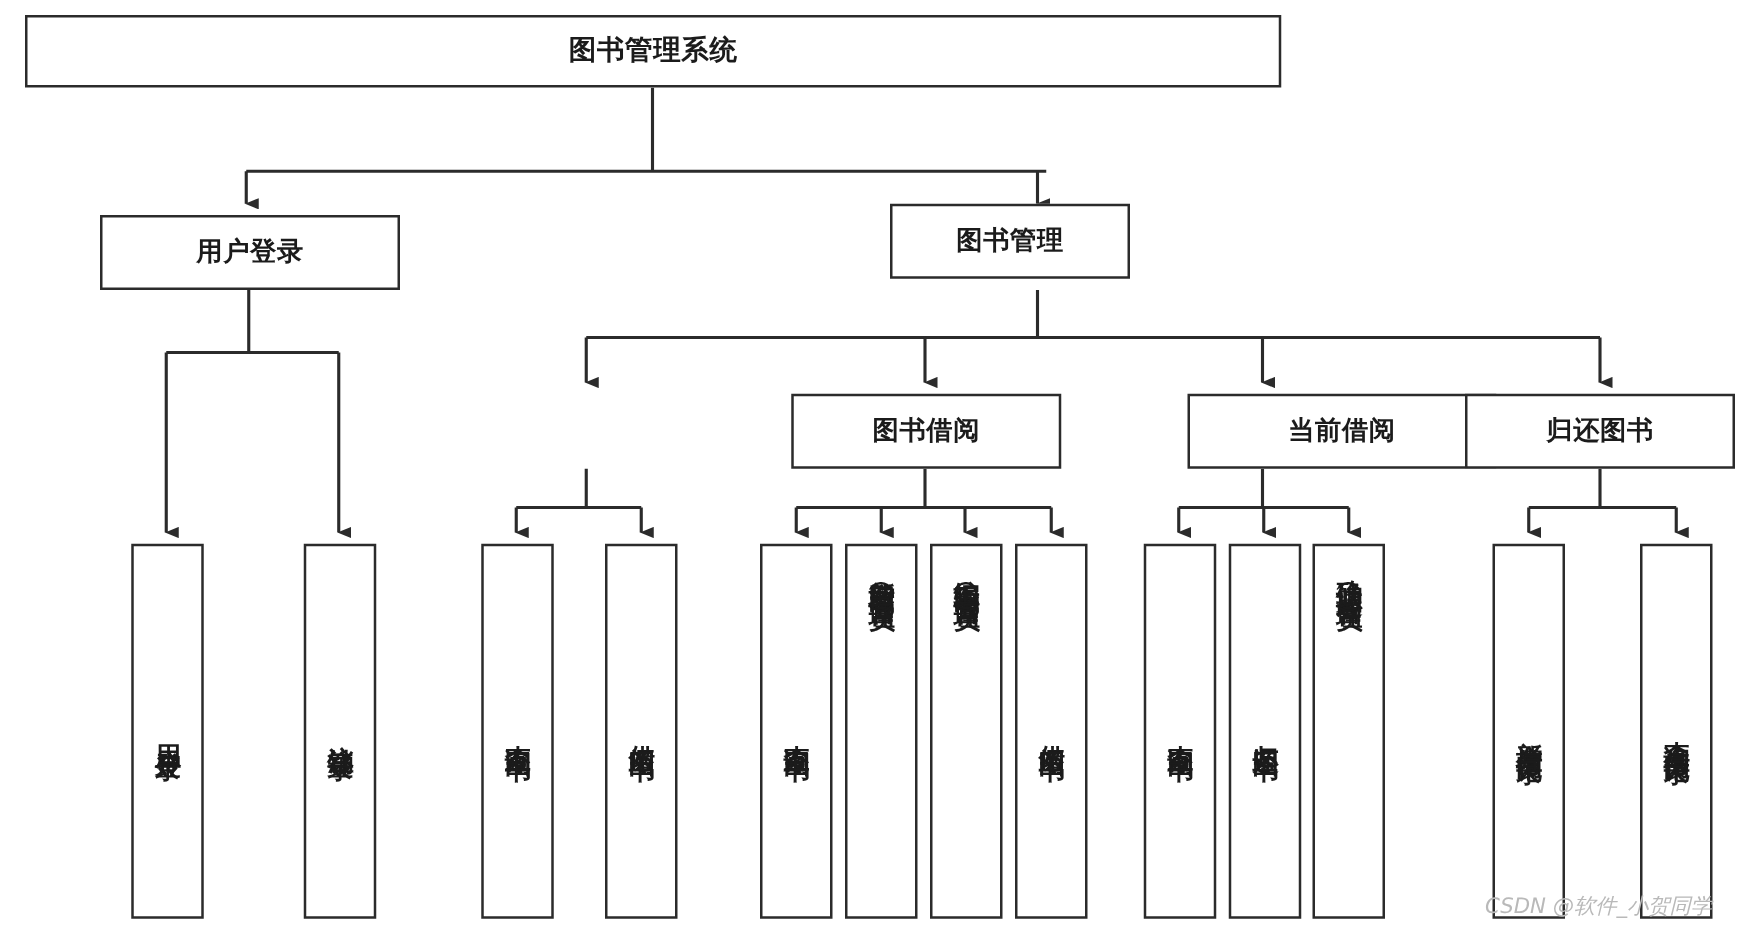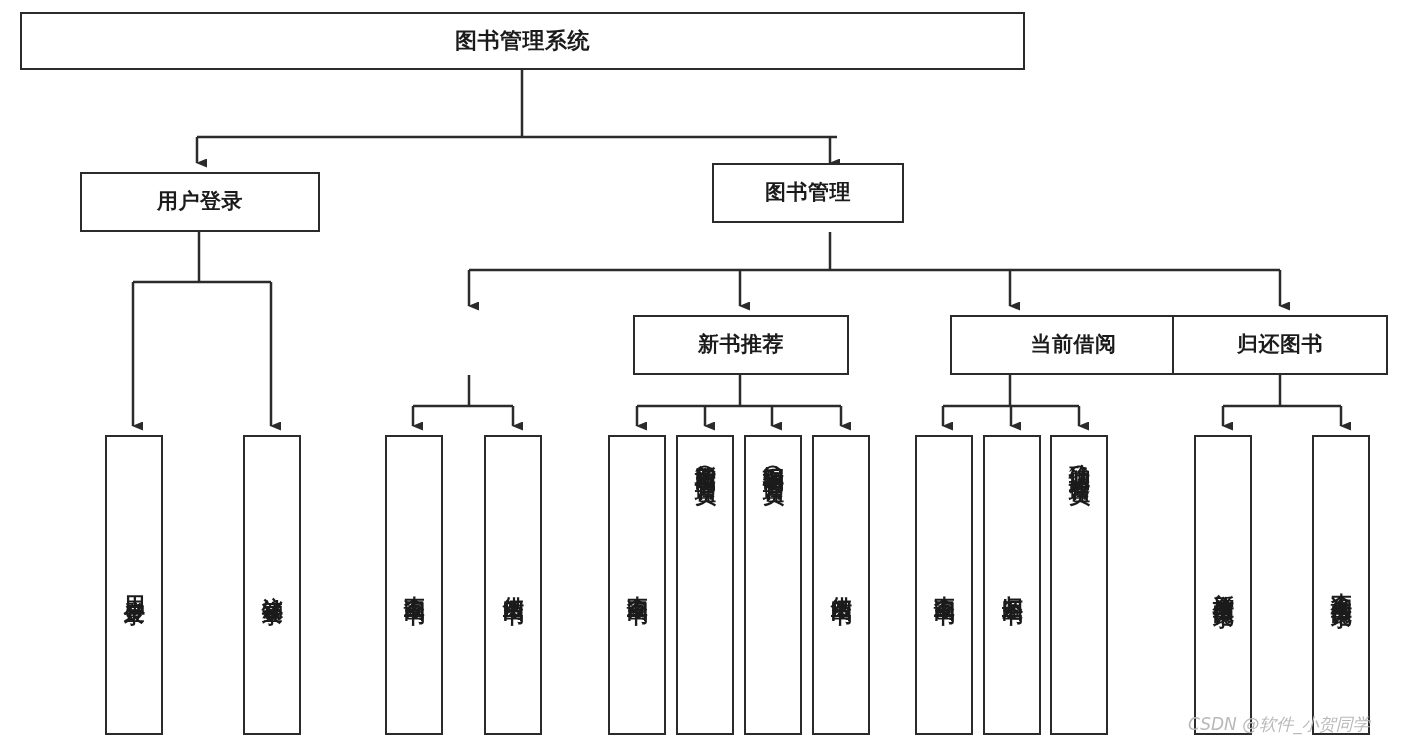--- a/index.html
+++ b/index.html
@@ -141,21 +141,21 @@
   </div>
 
   <div class="node horiz" style="left:80px;  top:172px; width:240px; height:60px;">
     <span class="node-label">用户登录</span>
   </div>
   <div class="node horiz" style="left:712px; top:163px; width:192px; height:60px;">
     <span class="node-label">图书管理</span>
   </div>
 
   <div class="node horiz" style="left:633px;  top:315px; width:216px; height:60px;">
-    <span class="node-label">新书推荐</span>
+    <span class="node-label">图书借阅</span>
   </div>
   <div class="node horiz" style="left:950px;  top:315px; width:247px; height:60px;">
     <span class="node-label">当前借阅</span>
   </div>
   <div class="node horiz" style="left:1172px; top:315px; width:216px; height:60px;">
     <span class="node-label">归还图书</span>
   </div>
 
   <div class="node vert center" style="left:105px; top:435px; width:58px; height:300px;">
     <span class="node-label">用户登录</span>

